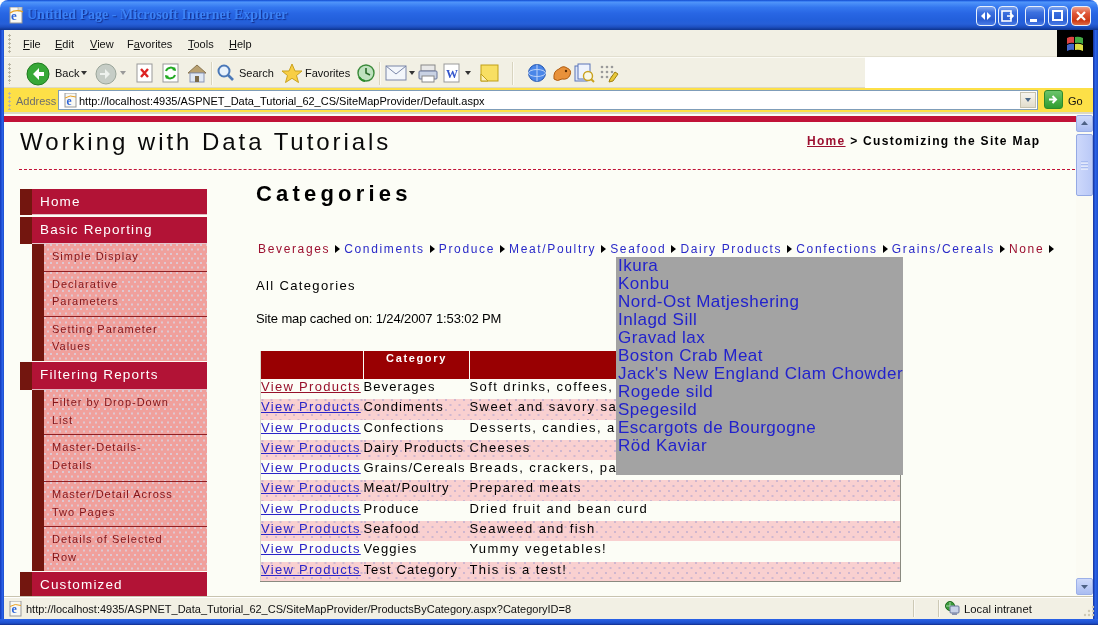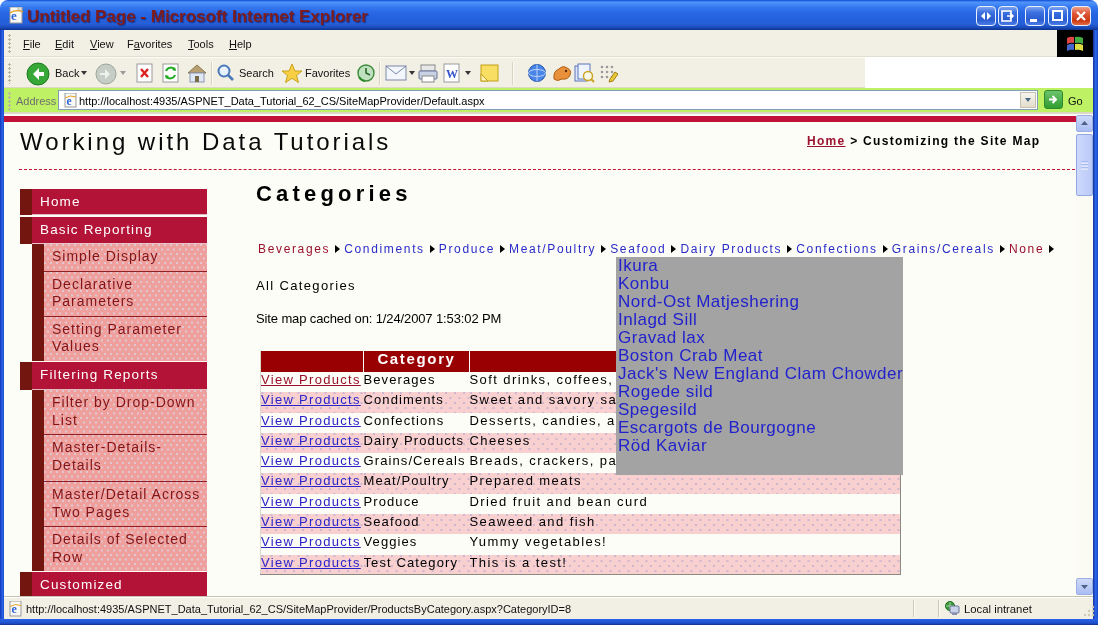--- a/index.html
+++ b/index.html
@@ -5,21 +5,21 @@
 * { margin:0; padding:0; box-sizing:border-box; }
 html,body { width:1098px; height:625px; overflow:hidden; }
 body { font-family:"Liberation Sans", sans-serif; background:#ffffff; position:relative; }
 .abs { position:absolute; }
 
 
 #titlebar { left:0; top:0; width:1098px; height:30px; border-radius:8px 8px 0 0;
   background:linear-gradient(180deg,#0c3dc0 0%,#2e74f0 3%,#4f93f8 8%,#4489f6 14%,#3376ee 25%,#2866e4 45%,#2360dc 65%,#265fd8 80%,#1d4fc0 90%,#123c9c 97%,#0d3490 100%);
 }
 #titleicon { left:8px; top:7px; width:17px; height:17px; }
-#titletext { left:27px; top:7px; color:#7f1d1d; font-size:17px; font-weight:bold; letter-spacing:0px; text-shadow:1px 1px 1px #15318f; }
+#titletext { left:27px; top:7px; color:#3b82f6; font-size:14px; font-weight:bold; letter-spacing:0px; text-shadow:1px 1px 1px #15318f;font-family:Liberation Serif, serif; }
 .tbtn { top:6px; width:20px; height:20px; border-radius:4px; border:1px solid #e8f0fb;
   background:linear-gradient(180deg,#7da4ef 0%,#3c71e0 30%,#2a5cd0 70%,#4a7ce8 100%); color:#fff; }
 .tbtn svg { position:absolute; left:0; top:0; }
 #btnclose { background:linear-gradient(180deg,#f0a088 0%,#e0573a 35%,#cc3914 75%,#e06a42 100%); }
 
 
 #leftborder { left:0; top:30px; width:4px; height:589px; background:linear-gradient(90deg,#1238b8,#2a62e8 60%,#1d4ec9); }
 #rightborder { left:1093px; top:30px; width:5px; height:589px; background:linear-gradient(90deg,#16339a,#2a62e8 50%,#1d4ec9); }
 #bottomborder { left:0; top:619px; width:1098px; height:6px; background:linear-gradient(180deg,#2a62e8,#1d4ec9 70%,#122c88); }
 
@@ -31,21 +31,21 @@
 #winlogo { left:1053px; top:0px; width:36px; height:27px; background:#000; }
 
 
 #toolbar { left:4px; top:57px; width:861px; height:31px; background:#f2f0e4; border-top:1px solid #fcfbf5; border-bottom:1px solid #ddd9c6; }
 #toolbar .grip { position:absolute; left:4px; top:5px; height:21px; }
 .tsep { position:absolute; top:4px; width:2px; height:23px; border-left:1px solid #d8d4bf; border-right:1px solid #fbfaf4; }
 .tlabel { position:absolute; top:9px; font-size:11px; color:#111; }
 .darr { position:absolute; width:0; height:0; border-left:3px solid rgba(0,0,0,0); border-right:3px solid rgba(0,0,0,0); border-top:4px solid #333; }
 
 
-#addressbar { left:4px; top:88px; width:1089px; height:26px; background:#bef264; border-bottom:2px solid #dcd8c4; }
+#addressbar { left:4px; top:88px; width:1089px; height:26px; background:#fde047; border-bottom:2px solid #dcd8c4; }
 #addressbar .grip { position:absolute; left:4px; top:4px; height:18px; }
 #addrlabel { position:absolute; left:12px; top:7px; font-size:11px; color:#6e6e6e; }
 #addrinput { position:absolute; left:54px; top:2px; width:980px; height:20px; background:#fff; border:1px solid #7f9db9; }
 #addrtext { position:absolute; left:20px; top:4px; font-size:11px; color:#000; white-space:nowrap; }
 #addrdrop { position:absolute; right:1px; top:1px; width:16px; height:16px; background:linear-gradient(180deg,#f6f4ee,#e2ddcc); border:1px solid #c6c2ae; }
 #gobtn { position:absolute; left:1040px; top:2px; width:19px; height:19px; border-radius:3px; background:linear-gradient(180deg,#6cc46c,#2f9c2f); border:1px solid #2c8a2c; }
 #golabel { position:absolute; left:1064px; top:7px; font-size:11px; color:#111; }
 
 
 #content { left:4px; top:114px; width:1072px; height:482px; background:#fcfdf6; overflow:hidden; }
@@ -56,34 +56,34 @@
 #dashline { position:absolute; left:15px; top:55px; width:1056px; border-top:1px dashed #c11238; }
 
 
 #sidebar { position:absolute; left:16px; top:75px; width:187px; }
 .toprow { position:relative; }
 .toprow .strip { position:absolute; left:0; top:0; width:12px; height:100%; background:#73160f; }
 .toprow .bar { margin-left:12px; background:#b21336; color:#fff; font-size:13.5px; letter-spacing:1.15px; line-height:17px; padding:4px 0 4px 8px; border-bottom:1px solid #e3b9c0; }
 .subrow { position:relative; }
 .subrow .strip { position:absolute; left:12px; top:0; width:12px; height:100%; background:#73160f; }
 .subrow .bar { margin-left:24px; background-color:#f0a09c; background-image:radial-gradient(circle at 1px 1px,rgba(218,212,226,0.8) 0.7px,rgba(0,0,0,0) 0.9px),radial-gradient(circle at 1px 1px,rgba(218,212,226,0.8) 0.7px,rgba(0,0,0,0) 0.9px); background-size:6px 9px,6px 9px; background-position:0 0,3px 4.5px;
-  color:#811419; font-size:14px; letter-spacing:1.0px; padding:4px 0 5px 8px; line-height:17.5px; border-bottom:1.5px solid #8f2025; }
+  color:#811419; font-size:11px; letter-spacing:1.0px; padding:4px 0 5px 8px; line-height:17.5px; border-bottom:1.5px solid #8f2025; }
 
 
 #h2 { position:absolute; left:252px; top:67px; font-size:22px; font-weight:bold; color:#000; letter-spacing:4.2px; }
 #menucrumb { position:absolute; left:254px; top:128px; font-size:12px; white-space:nowrap; }
 #menucrumb .mi { color:#2a2ac8; letter-spacing:1.65px; }
 #menucrumb .mr { color:#9c1030; letter-spacing:1.65px; }
 #menucrumb .tri { display:inline-block; width:0; height:0; border-top:4px solid rgba(0,0,0,0); border-bottom:4px solid rgba(0,0,0,0); border-left:5px solid #000; margin:0 4px 0 5px; }
 #allcat { position:absolute; left:252px; top:164px; font-size:13px; color:#000; letter-spacing:1.35px; }
 #cachedon { position:absolute; left:252px; top:197px; font-size:13px; color:#000; letter-spacing:-0.12px; }
 
 
 #grid { position:absolute; left:256px; top:237px; width:641px; border-collapse:collapse; font-size:13px; table-layout:fixed; }
-#grid th { background:#990002; color:#fff; font-weight:bold; font-size:15px; letter-spacing:1.65px; height:21px; padding:0; line-height:15px; vertical-align:top; }
+#grid th { background:#990002; color:#fff; font-weight:bold; font-size:11px; letter-spacing:1.65px; height:28px; padding:0; line-height:15px; vertical-align:top; }
 #grid td { height:20.3px; padding:0; white-space:nowrap; overflow:hidden; line-height:16px; vertical-align:top; }
 #grid .c1 { width:103px; }
 #grid .c2 { width:106px; } #grid td.c2 { letter-spacing:1.1px; }
 #grid td.c3 { letter-spacing:1.42px; }
 #grid tr.pink td { background-color:#f9d0d0; background-image:radial-gradient(circle at 1px 1px,rgba(150,148,205,0.6) 0.65px,rgba(0,0,0,0) 0.85px),radial-gradient(circle at 1px 1px,rgba(150,148,205,0.6) 0.65px,rgba(0,0,0,0) 0.85px); background-size:9px 10px,9px 10px; background-position:0 0,4.5px 5px; }
 #grid a { color:#2a24c8; letter-spacing:1.3px; }
 #grid tr.first a { color:#97112b; }
 #grid th.c2 { border-left:1px solid #fcfdf6; border-right:1px solid #fcfdf6; }
 #grid { border-right:1px solid #8a8a80; border-bottom:1px solid #8a8a80; border-left:1px solid #d8d8cc; }
 

